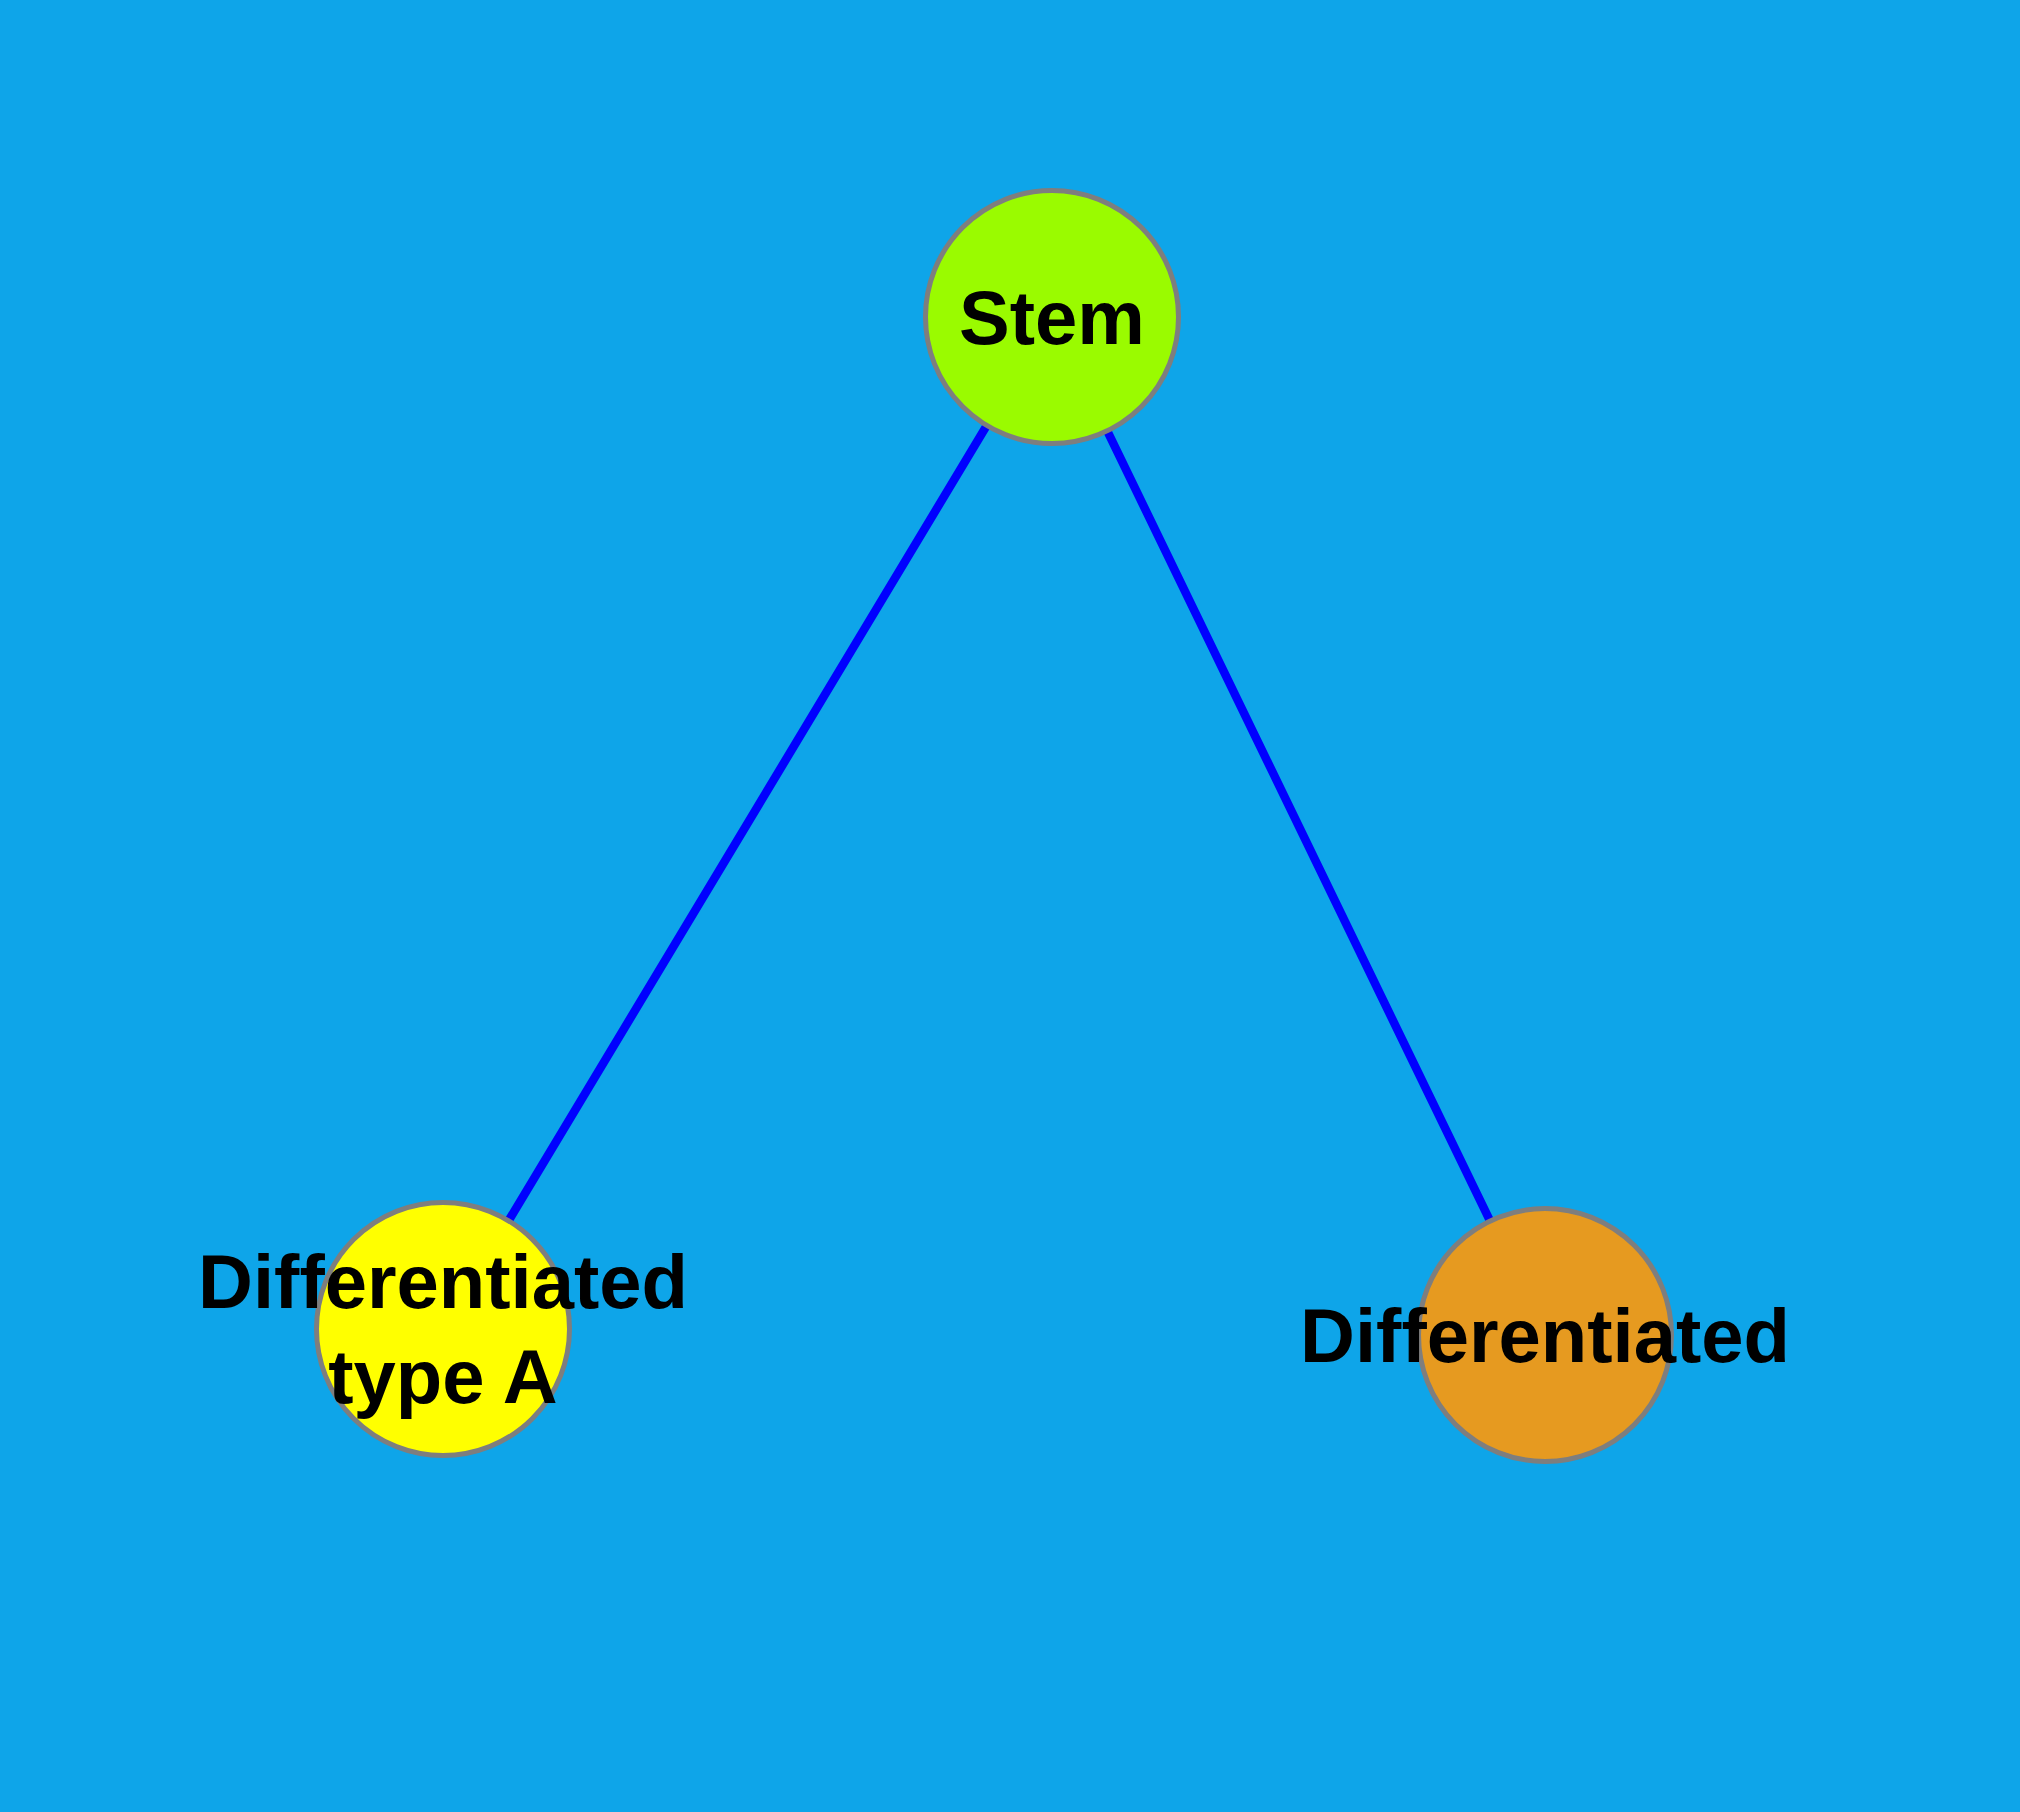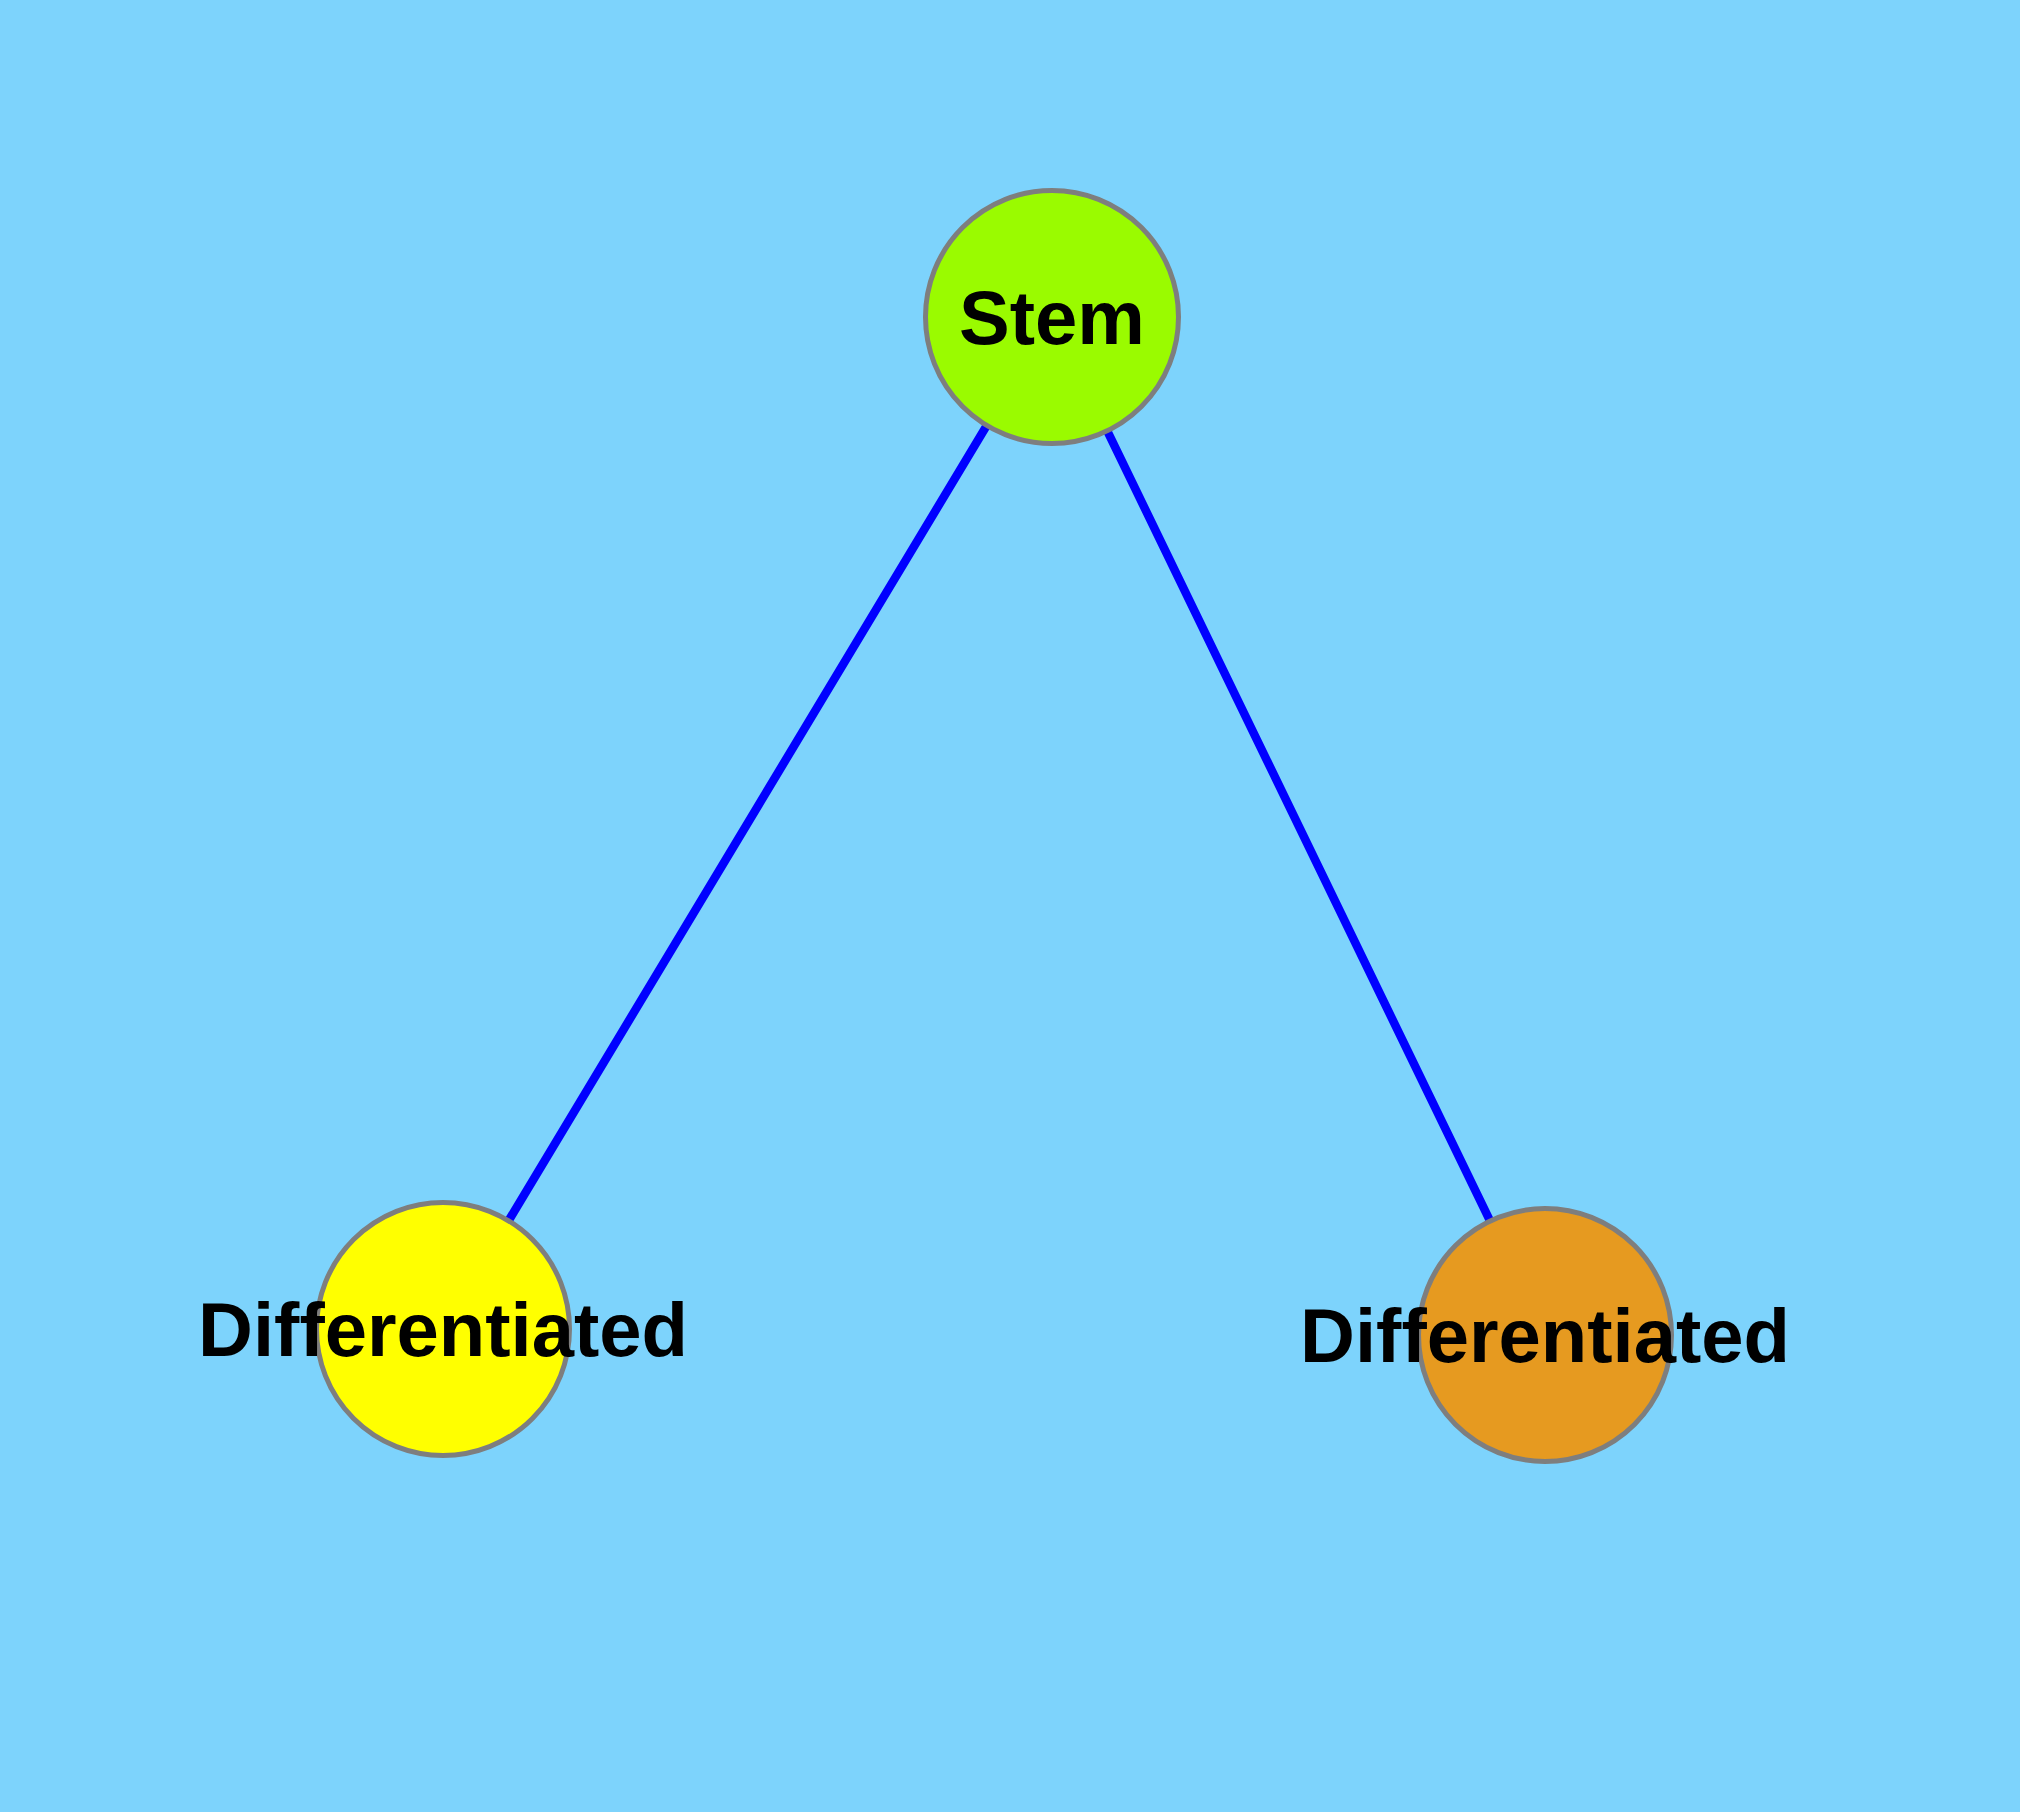--- a/index.html
+++ b/index.html
@@ -48,36 +48,37 @@
     font-size: 76px;
     line-height: 95px;
     color: #000000;
     text-align: center;
     white-space: nowrap;
   }
 </style>
 </head>
 <body>
 
-<div class="canvas" style="background: #7dd3fc;">
+<div class="canvas" style="background: #0ea5e9;">
 
   <svg class="edges" viewBox="0 0 2384 2138" xmlns="http://www.w3.org/2000/svg">
     <line class="edge" x1="1241" y1="374" x2="523" y2="1568" stroke="#0000ff"></line>
     <line class="edge" x1="1241" y1="374" x2="1823" y2="1575" stroke="#0000ff"></line>
   </svg>
 
   <div class="node node-stem" style="background: rgb(154, 251, 0);">
     <div class="label">
       <div>Stem</div>
     </div>
   </div>
 
   <div class="node node-a" style="background: rgb(255, 255, 0);">
     <div class="label">
       <div>Differentiated</div>
+      <div>type A</div>
     </div>
   </div>
 
   <div class="node node-b" style="background: rgb(230, 154, 32);">
     <div class="label">
       <div>Differentiated</div>
     </div>
   </div>
 
 </div>

